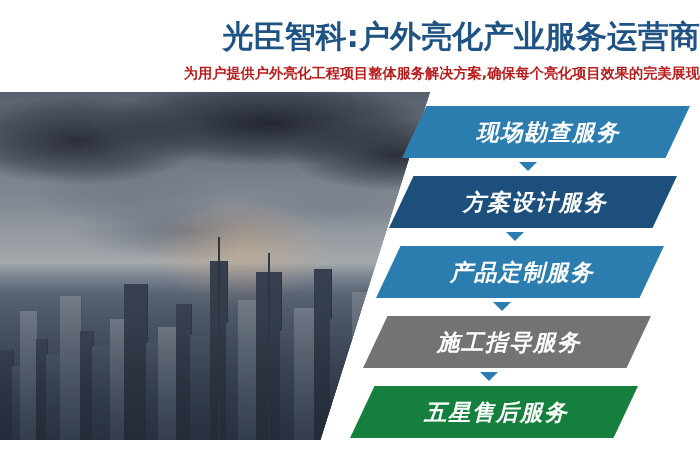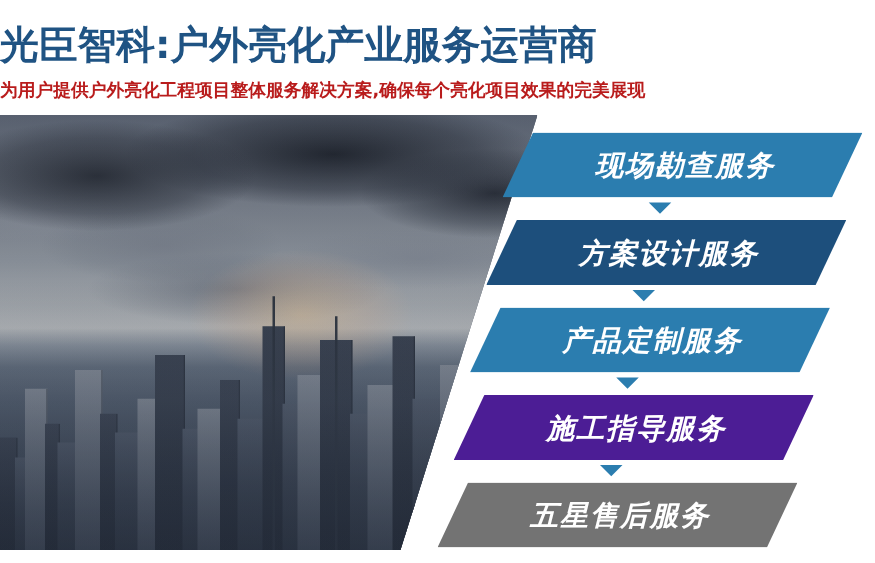--- a/index.html
+++ b/index.html
@@ -21,21 +21,21 @@
     overflow: hidden;
   }
 
   
   .header {
     position: absolute;
     left: 0;
     top: 0;
     width: 700px;
     height: 92px;
-    text-align: left;
+    text-align: right;
   }
   .title {
     position: absolute;
     left: 0;
     top: 16px;
     width: 700px;
     font-size: 31px;
     line-height: 40px;
     font-weight: bold;
     color: #1f5383;
@@ -238,26 +238,26 @@
     <div class="step" style="left:389px; top:84px; width:288px; background:#1d4f7c;">
       <span class="step-label">方案设计服务</span>
     </div>
     <div class="arrow" style="left:506px; top:140px;"></div>
 
     <div class="step" style="left:376px; top:154px; width:288px; background:#2b7daf;">
       <span class="step-label">产品定制服务</span>
     </div>
     <div class="arrow" style="left:493px; top:210px;"></div>
 
-    <div class="step" style="left:363px; top:224px; width:288px; background:#4c1d95;">
+    <div class="step" style="left:363px; top:224px; width:288px; background:#737373;">
       <span class="step-label">施工指导服务</span>
     </div>
     <div class="arrow" style="left:480px; top:280px;"></div>
 
-    <div class="step" style="left:350px; top:294px; width:288px; background:#737373;">
+    <div class="step" style="left:350px; top:294px; width:288px; background:#15803d;">
       <span class="step-label">五星售后服务</span>
     </div>
 
   </div>
 
   <div class="bottom-strip"></div>
 
 </div>
 
 </body></html>

